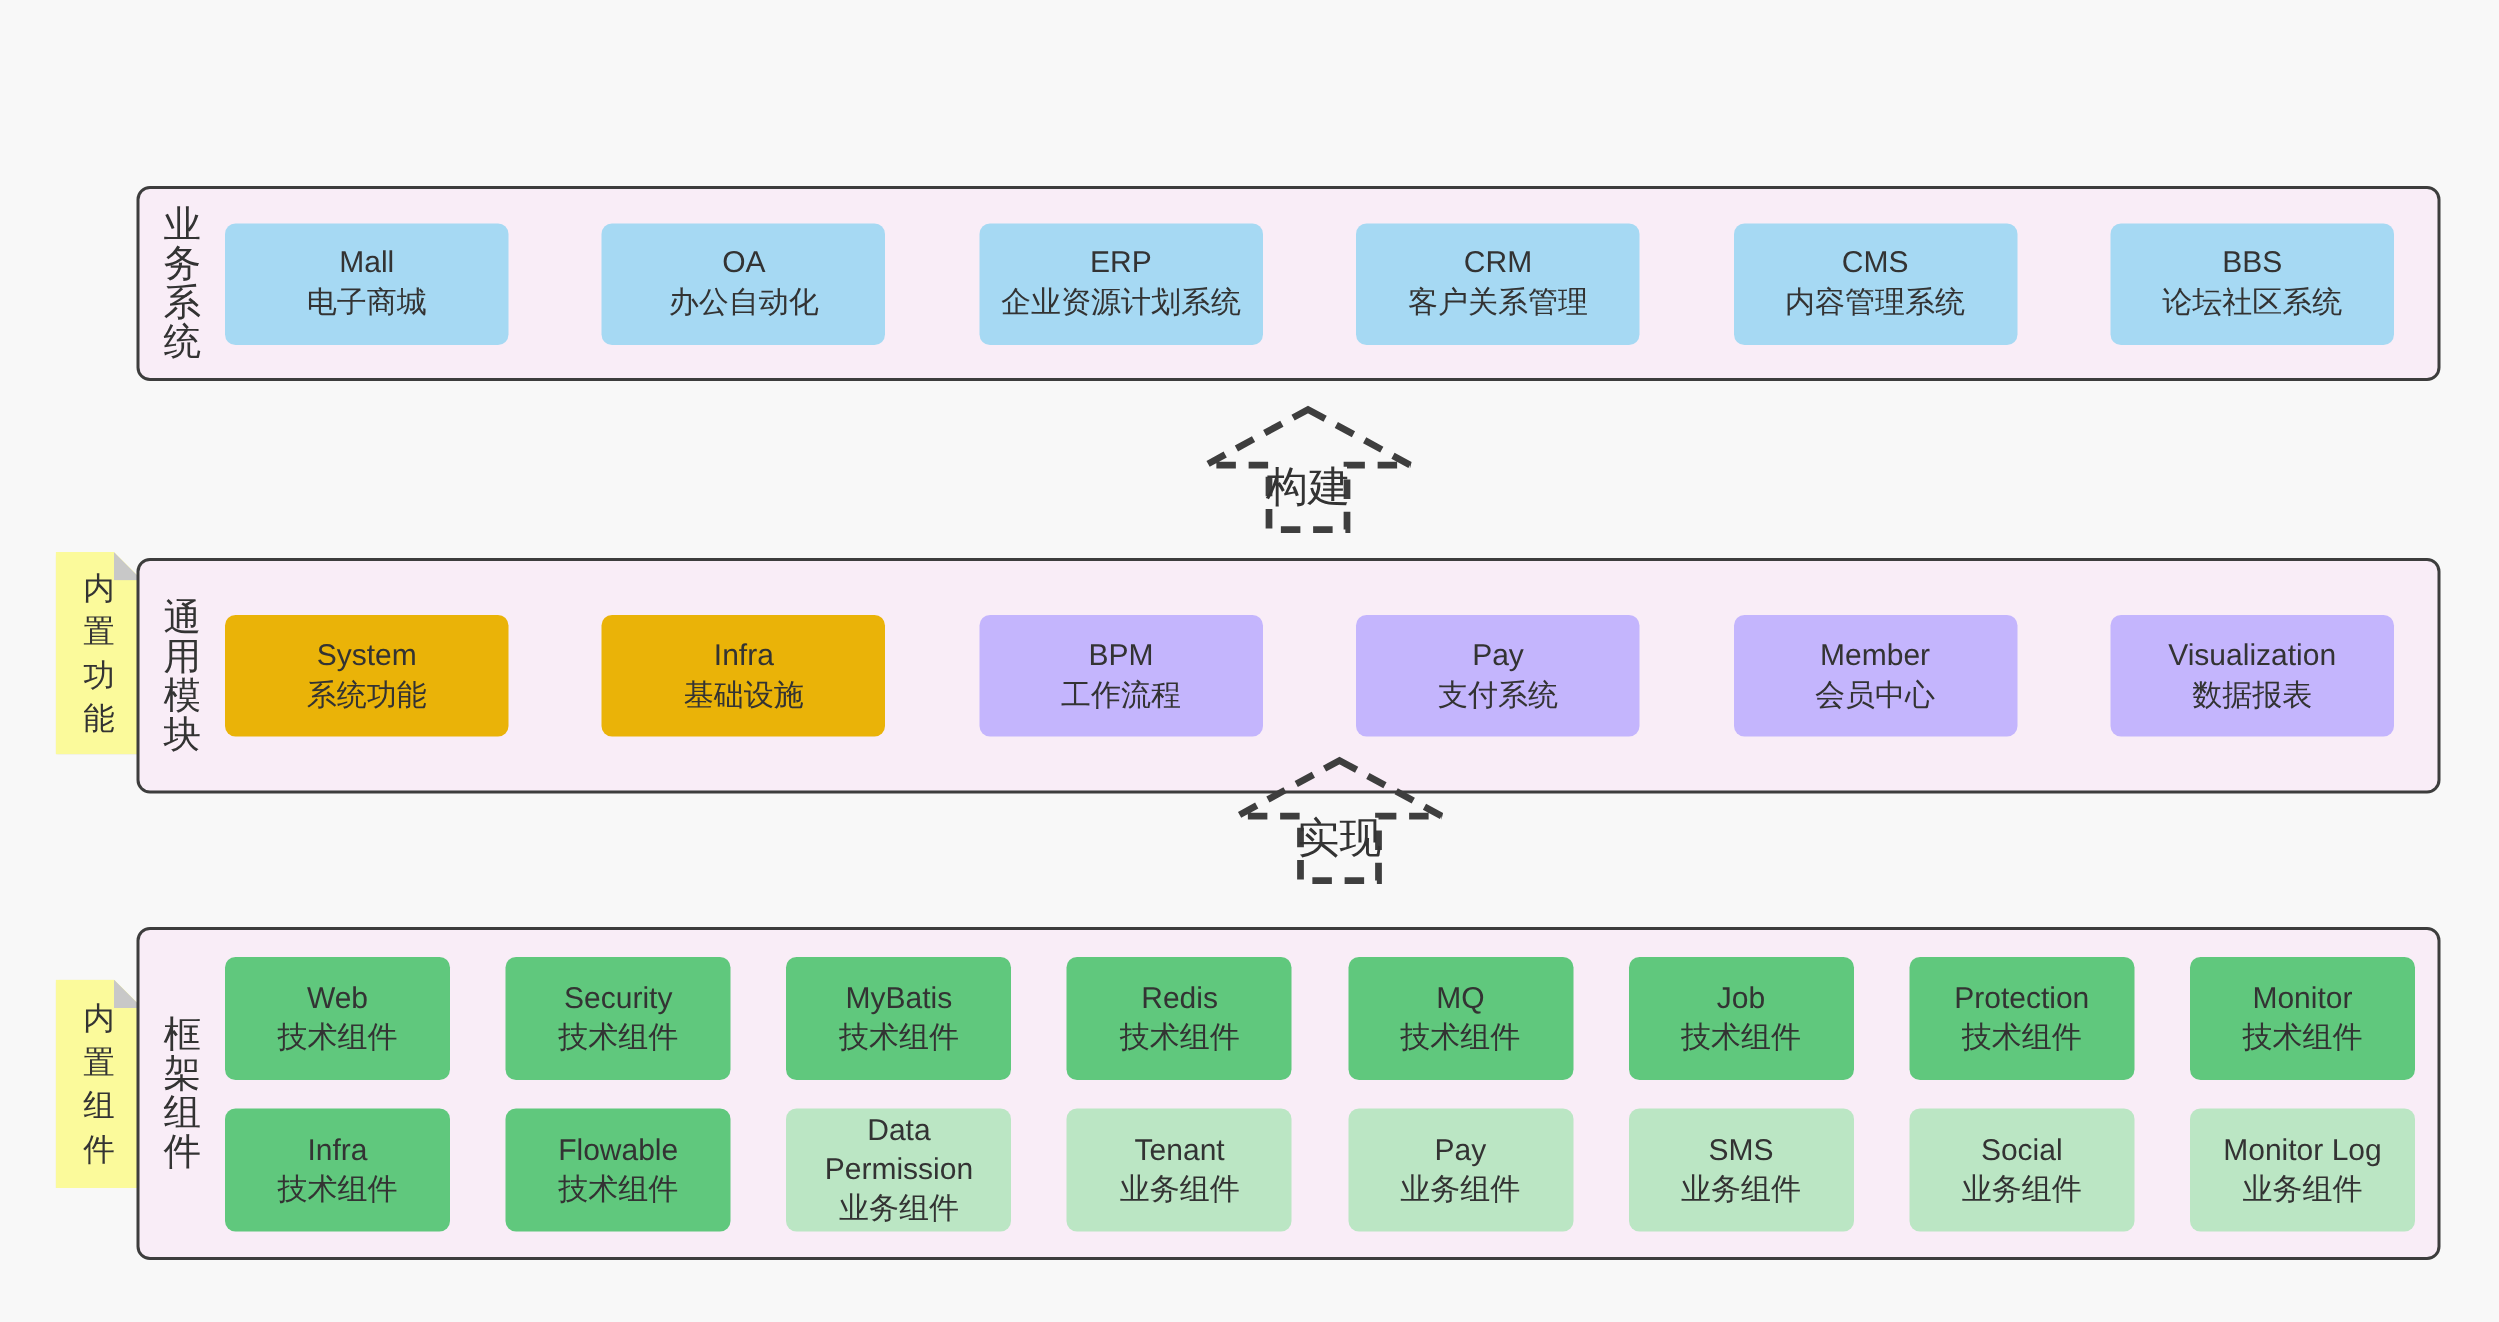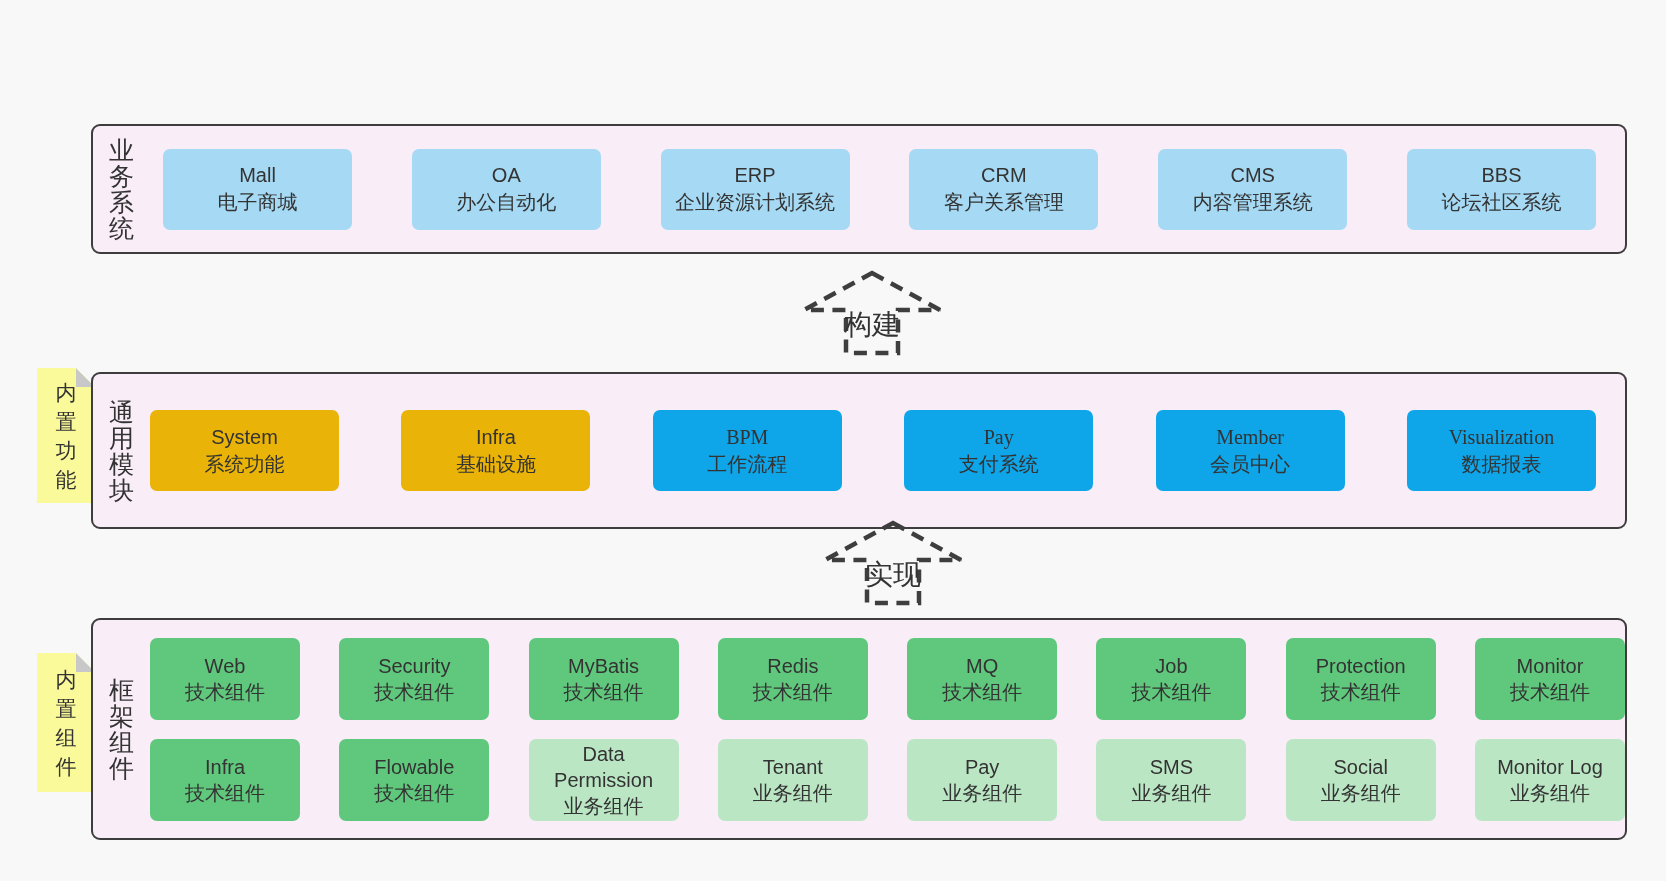--- a/index.html
+++ b/index.html
@@ -45,40 +45,41 @@
     align-items:center;
     justify-content:space-between;
     padding-right:29px;
   }
   .band-rows {
     flex:1;
     display:flex;
     flex-direction:column;
     justify-content:center;
     gap:19px;
+    padding-right:15px;
   }
   .band-row3 { display:flex; justify-content:space-between; }
 
   
   .box {
     border-radius:7px;
     display:flex;
     flex-direction:column;
     align-items:center;
     justify-content:center;
     text-align:center;
     font-size:20px;
     line-height:27px;
     color:#333;
   }
   .box-lg { width:189px; height:81px; }
   .box-sm { width:150px; height:82px; line-height:26px; padding:0 6px; }
   .blue  { background:#a6d9f3; }
   .red   { background:#eab308;text-align:center; }
-  .pink  { background:#0ea5e9;font-family:Liberation Serif, serif; }
+  .pink  { background:#c4b5fd; }
   .green { background:#60c87d; }
   .green-light { background:#bbe6c4; }
 
   
   .sticky {
     position:absolute;
     left:37px;
     width:58px;
     background:#fbfa9b;
     z-index:1;
@@ -128,21 +129,21 @@
 
   <div class="sticky" style="top:368px;height:135px;">
     <div class="sticky-fold"></div>
     <div class="sticky-label">内置功能</div>
   </div>
   <div class="sticky" style="top:653px;height:139px;">
     <div class="sticky-fold"></div>
     <div class="sticky-label">内置组件</div>
   </div>
 
-  <section class="band" style="top:124px;height:130px;gap:13px;">
+  <section class="band" style="top:124px;height:130px;">
     <div class="band-gutter">
       <div class="band-label">业务系统</div>
     </div>
     <div class="band-row">
       <div class="box box-lg blue">
         <div>Mall</div>
         <div>电子商城</div>
       </div>
       <div class="box box-lg blue">
         <div>OA</div>
@@ -199,21 +200,21 @@
         <div>Member</div>
         <div>会员中心</div>
       </div>
       <div class="box box-lg pink">
         <div>Visualization</div>
         <div>数据报表</div>
       </div>
     </div>
   </section>
 
-  <div class="arrow" style="left:822px;top:520px;">
+  <div class="arrow" style="left:822px;top:504px;">
     <svg viewBox="0 0 142 86">
       <polygon points="71,3 139,40 97,40 97,83 45,83 45,40 3,40" fill="none" stroke="#3e3e3e" stroke-width="4.5" stroke-dasharray="13 8.5" stroke-linejoin="miter"></polygon>
     </svg>
     <div class="arrow-label">实现</div>
   </div>
 
   <section class="band" style="top:618px;height:222px;">
     <div class="band-gutter">
       <div class="band-label">框架组件</div>
     </div>

